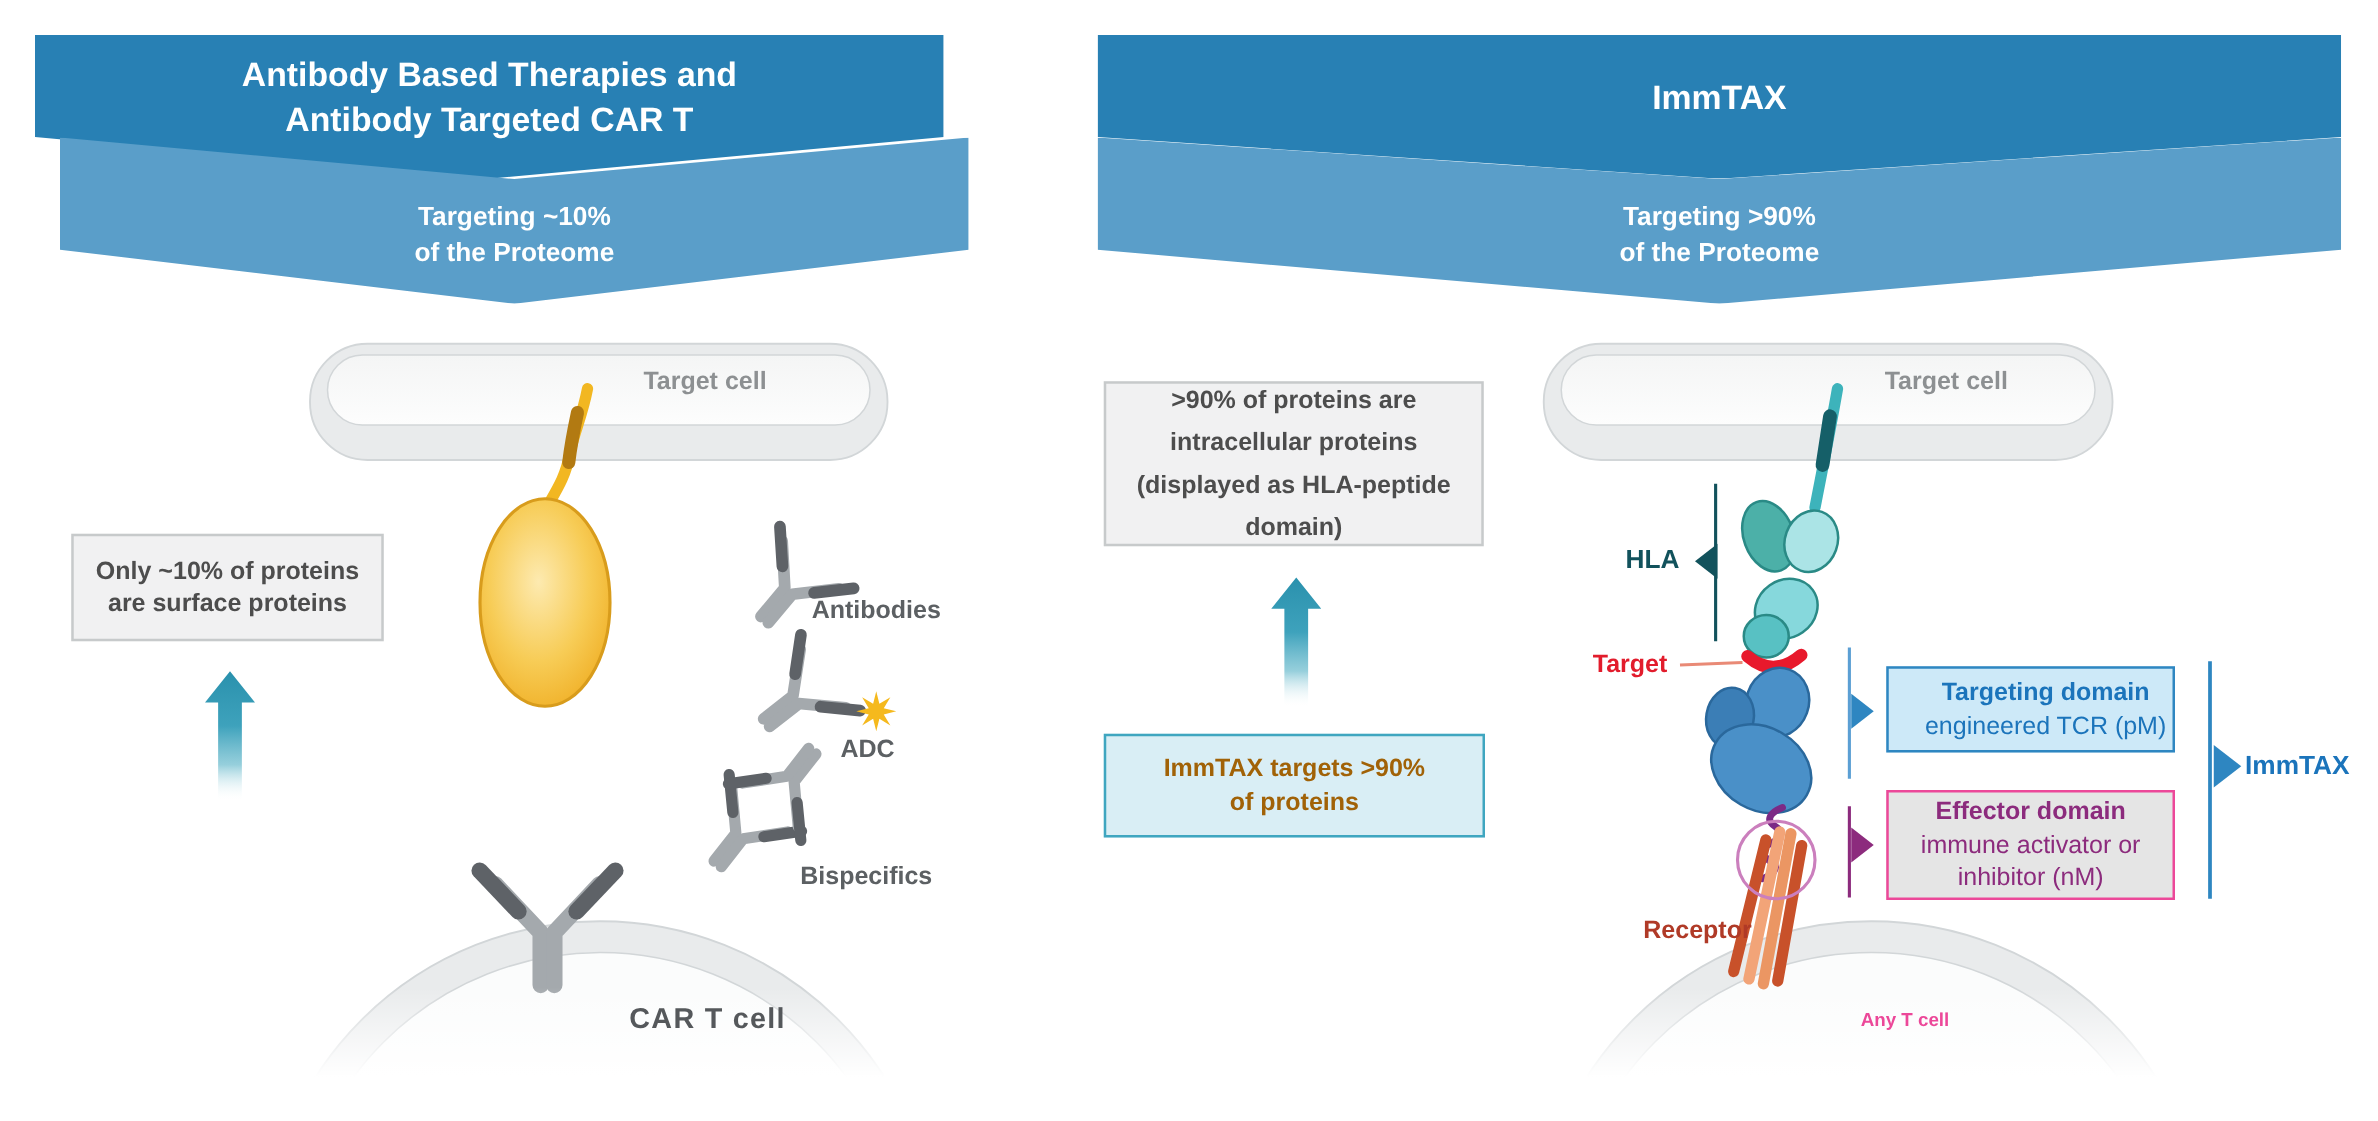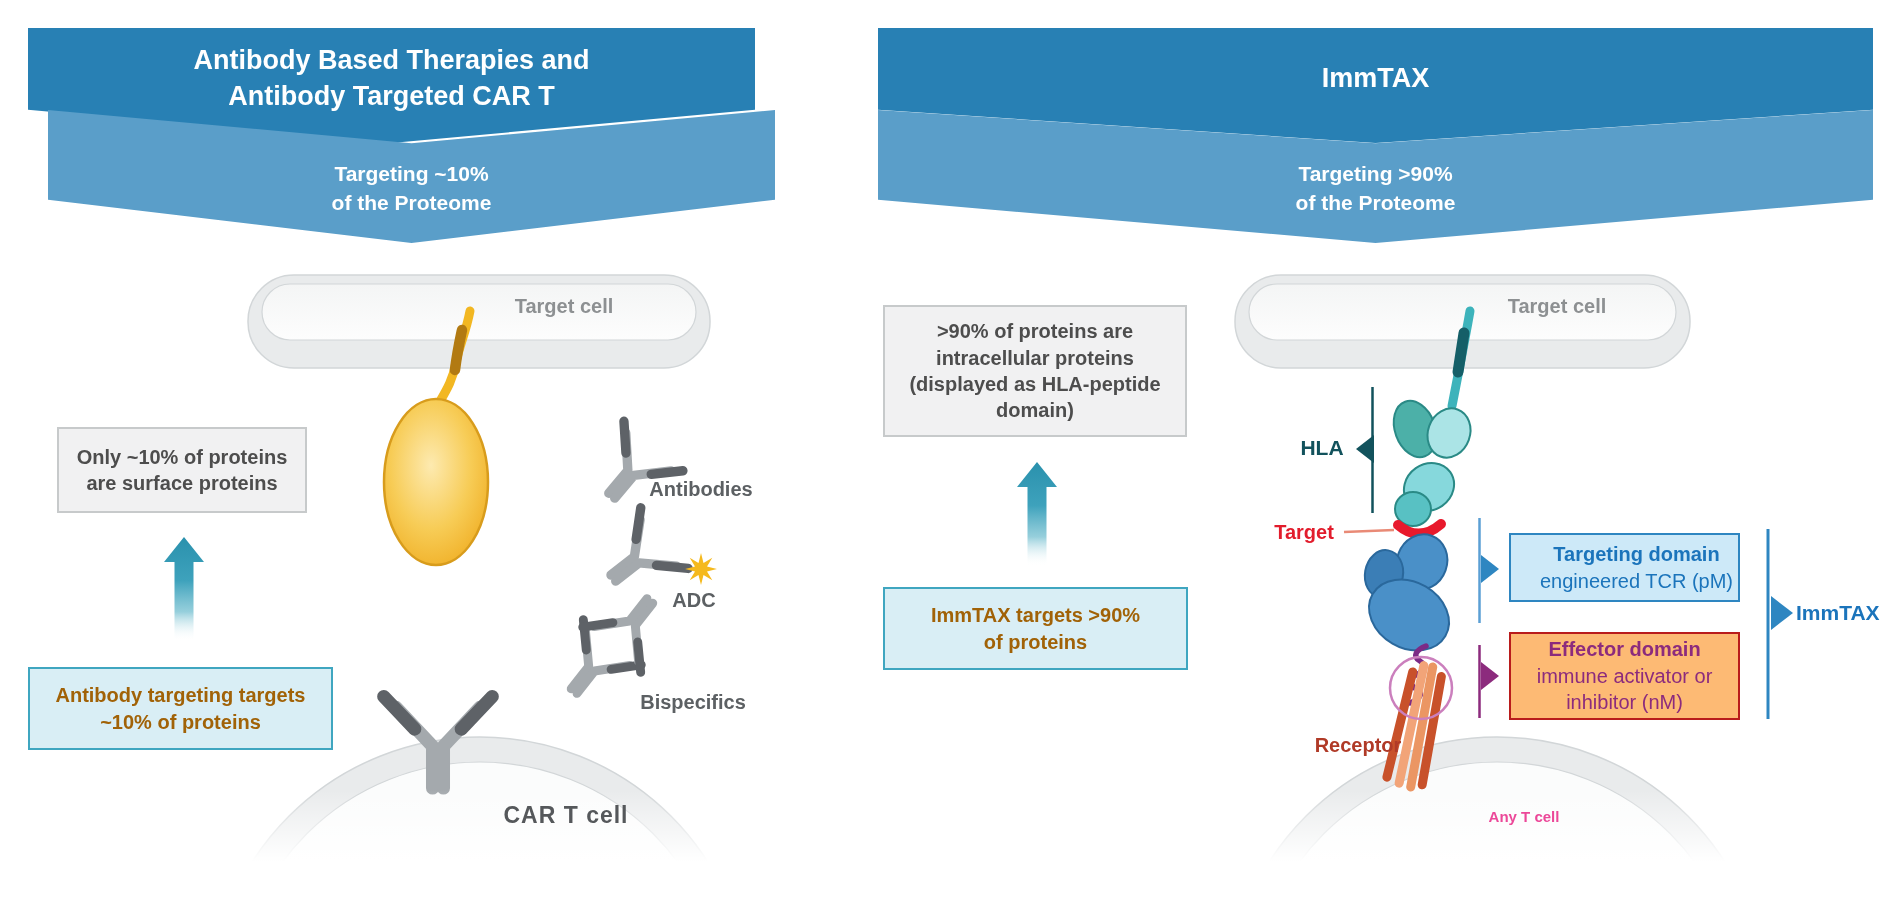--- a/index.html
+++ b/index.html
@@ -20,21 +20,21 @@
     height:133px; background:#5a9ec9; font-size:21px; line-height:1.35;
     clip-path:polygon(0 0,50% 25%,100% 0,100% 67.5%,50% 100%,0 67.5%); padding-top:24px; box-sizing:border-box;
   }
   .infobox{
     position:absolute; box-sizing:border-box; display:flex; flex-direction:column;
     justify-content:center; text-align:center; font-weight:bold; font-size:20px; line-height:1.32;
   }
   .graybox{ background:#f1f1f2; border:2px solid #c7cacb; color:#4d4d4d; }
   .cyanbox{ background:#d9eef5; border:2px solid #3fa6c0; color:#a16207; }
   .tdbox{ background:#cde9f8; border:2px solid #2e86c1; color:#1b74bb; }
-  .efbox{ background:#fdba74; border:2px solid #b91c1c; color:#8c2b7d; }
+  .efbox{ background:#e5e5e5; border:2px solid #ec4899; color:#8c2b7d; }
   .tdbox .desc,.efbox .desc{ font-weight:normal; }
   .lbl{
     position:absolute; white-space:nowrap; font-weight:bold; font-size:20px;
     transform:translate(-50%,-50%);
   }
 </style>
 </head>
 <body>
 
 <div id="stage">
@@ -172,41 +172,37 @@
     <div>of the Proteome</div>
   </div>
 
   <div class="lbl" style="left:564px; top:306px; color:#8d9092;">Target cell</div>
 
   <div class="infobox graybox" style="left:57px; top:427px; width:250px; height:86px;">
     <div>Only ~10% of proteins</div>
     <div>are surface proteins</div>
   </div>
 
-  <div class="infobox cyanbox" style="left:28px; top:667px; width:305px; height:83px;">
-    <div>Antibody targeting targets</div>
-    <div>~10% of proteins</div>
-  </div>
 
   <div class="lbl" style="left:701px; top:489px; color:#5c6063;">Antibodies</div>
   <div class="lbl" style="left:694px; top:600px; color:#5c6063;">ADC</div>
   <div class="lbl" style="left:693px; top:702px; color:#5c6063;">Bispecifics</div>
   <div class="lbl" style="left:566px; top:815px; color:#55585b; font-size:23px; letter-spacing:1px;">CAR T cell</div>
 
   <div class="banner banner-dark" style="left:878px; top:28px; width:995px;">
     <div>ImmTAX</div>
   </div>
   <div class="banner banner-light" style="left:878px; top:110px; width:995px;">
     <div>Targeting &gt;90%</div>
     <div>of the Proteome</div>
   </div>
 
   <div class="lbl" style="left:1557px; top:306px; color:#8d9092;">Target cell</div>
 
-  <div class="infobox graybox" style="left:883px; top:305px; width:304px; height:132px;">
+  <div class="infobox graybox" style="left:883px; top:305px; width:304px; height:132px;justify-content:space-between;">
     <div>&gt;90% of proteins are</div>
     <div>intracellular proteins</div>
     <div>(displayed as HLA-peptide</div>
     <div>domain)</div>
   </div>
 
   <div class="infobox cyanbox" style="left:883px; top:587px; width:305px; height:83px;">
     <div>ImmTAX targets &gt;90%</div>
     <div>of proteins</div>
   </div>

